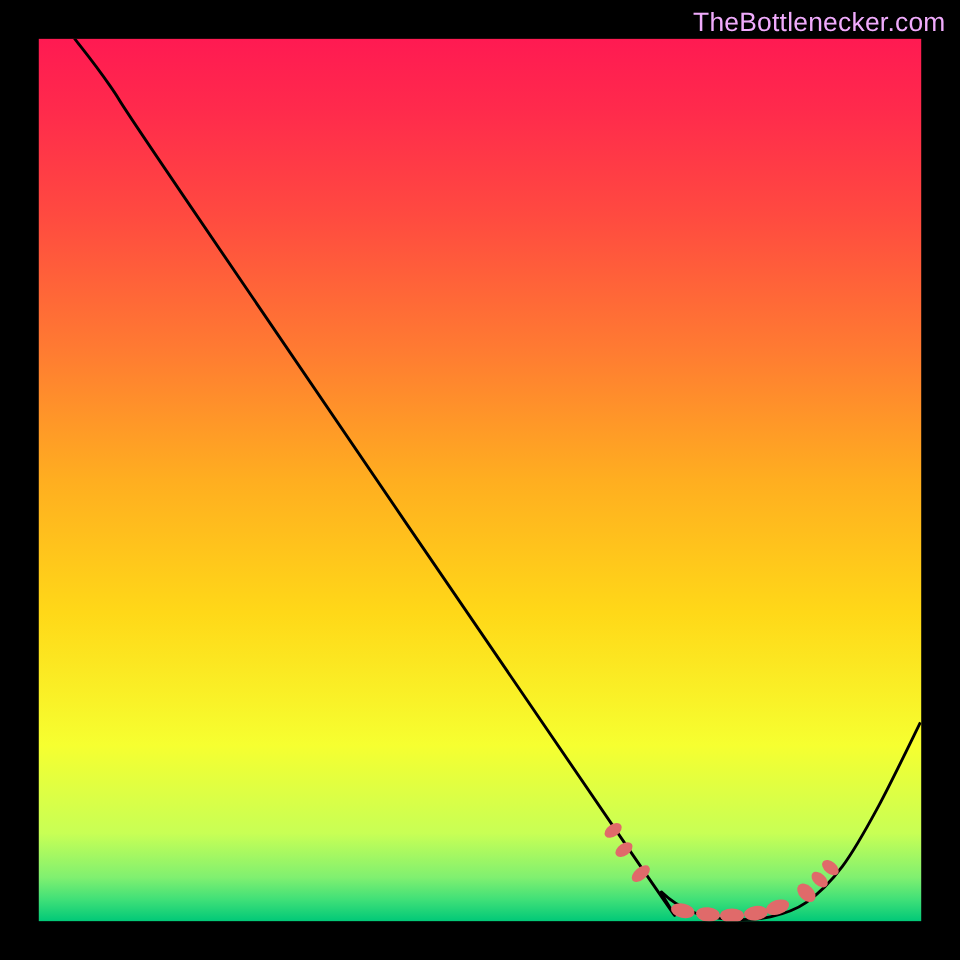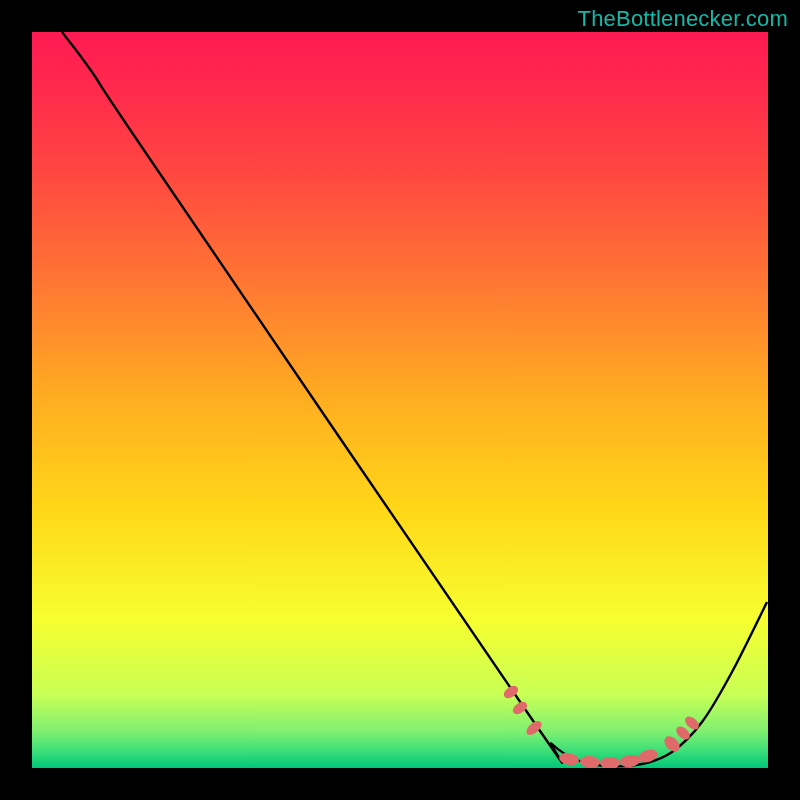--- a/index.html
+++ b/index.html
@@ -24,21 +24,21 @@
     left: 32px;
     top: 32px;
     width: 736px;
     height: 736px;
     overflow: hidden;
   }
   .watermark {
     position: absolute;
     top: 6px;
     right: 12px;
-    color: #14b8a6;
+    color: #f0abfc;
     font-size: 22px;
     font-weight: 500;
     letter-spacing: 0.2px;
     pointer-events: none;
     user-select: none;
   }
   svg {
     display: block;
   }
 </style>

